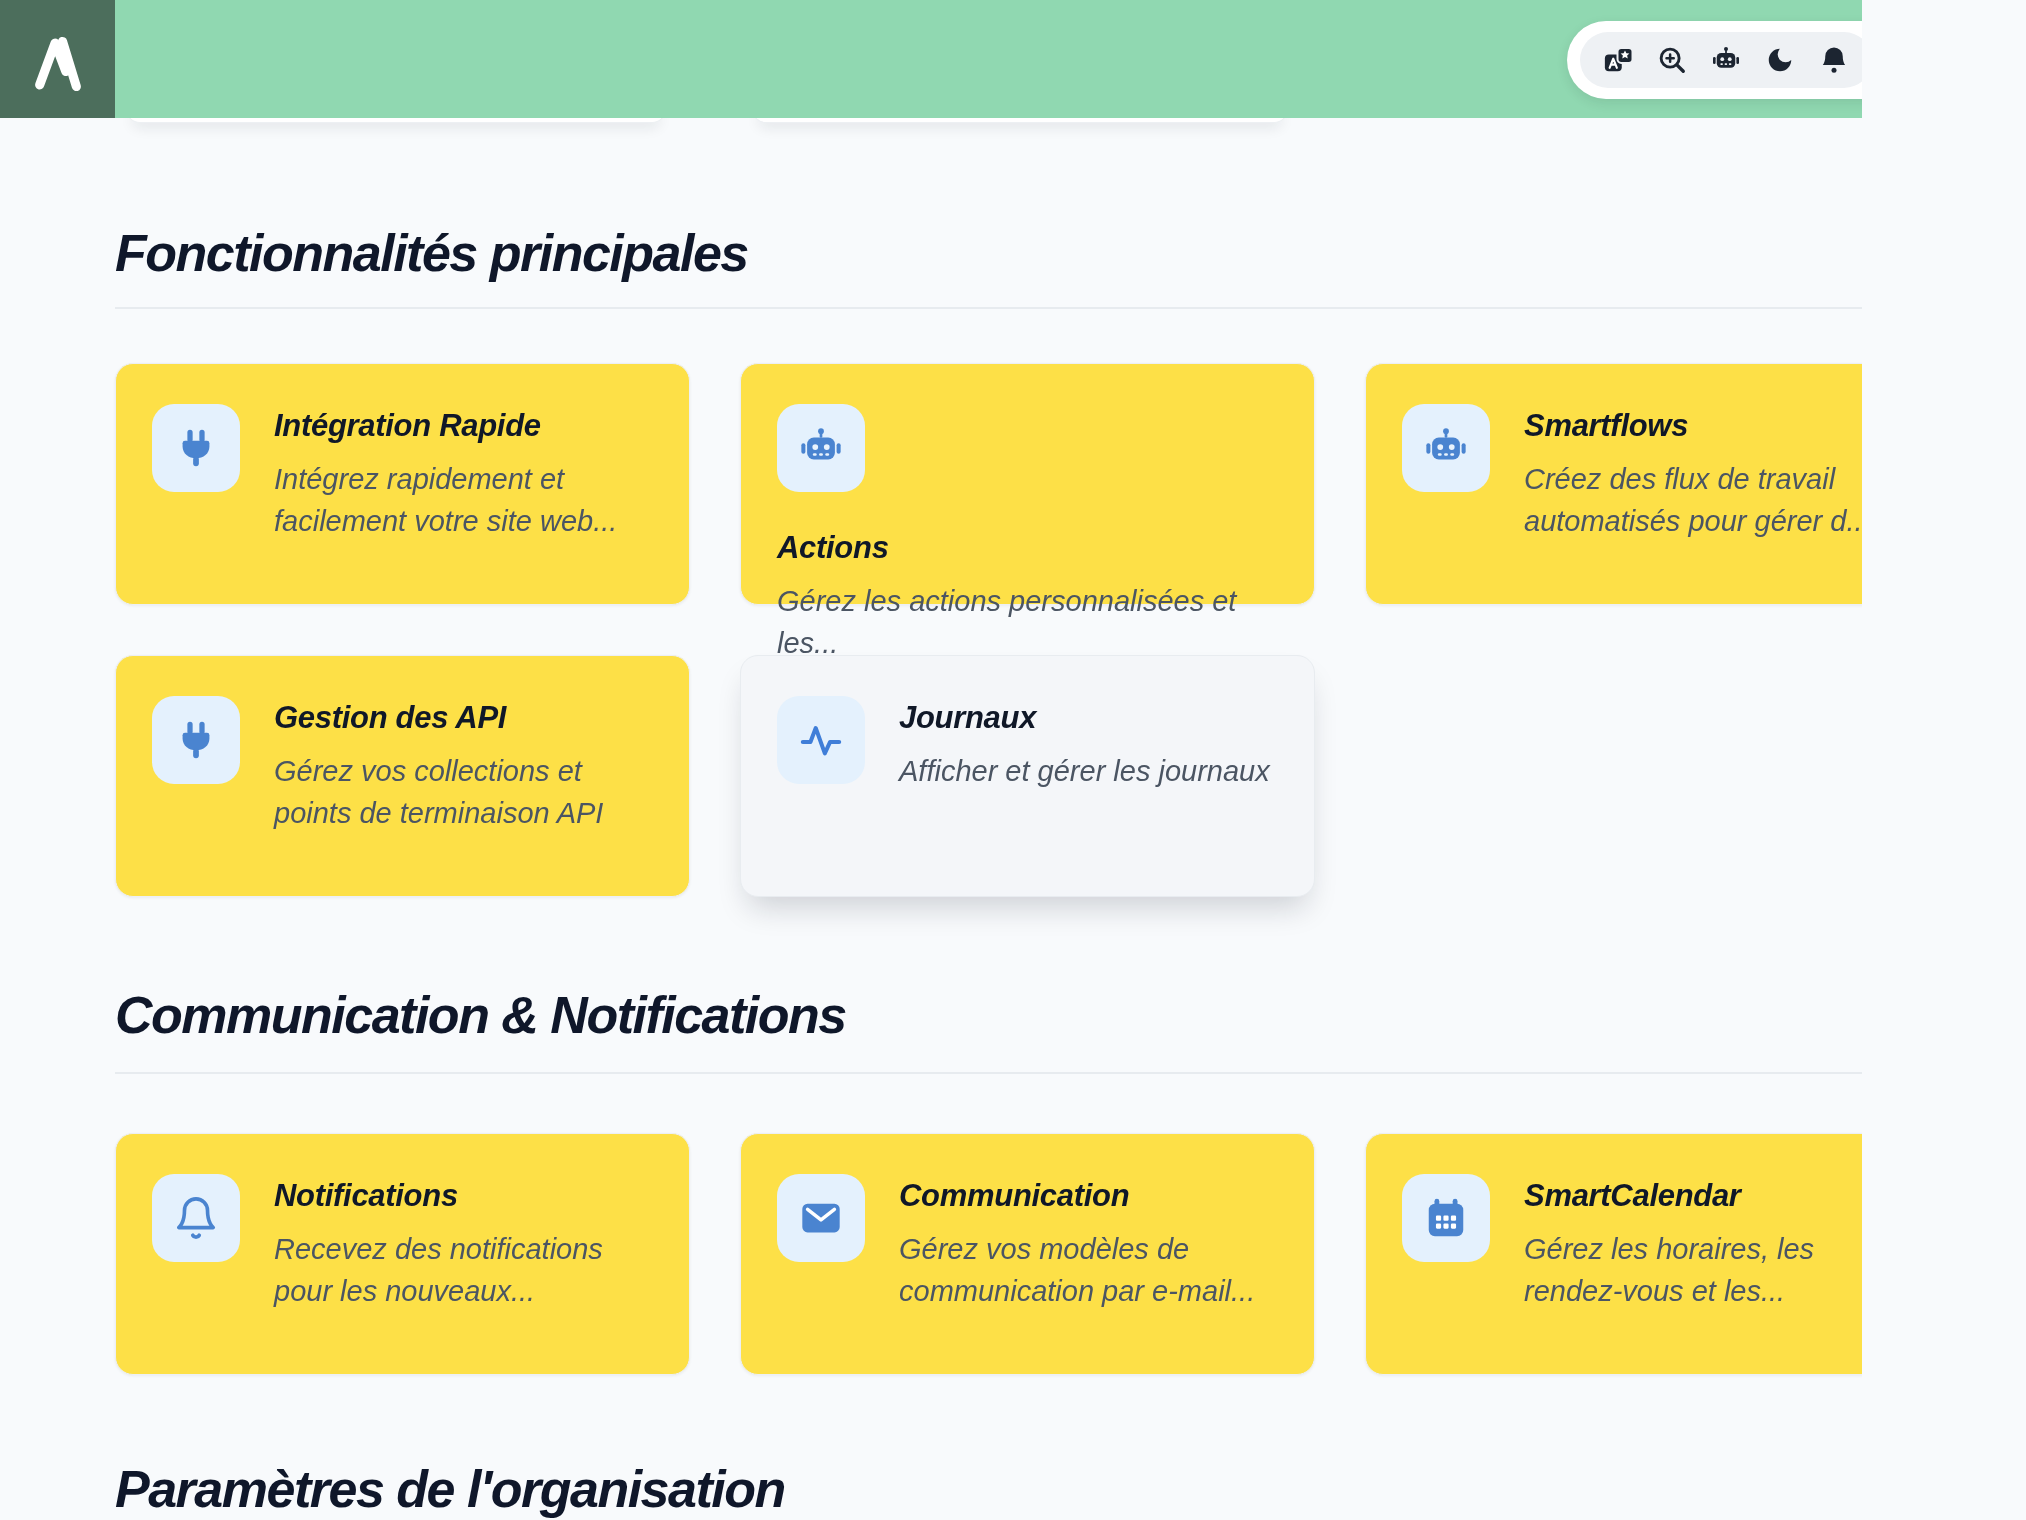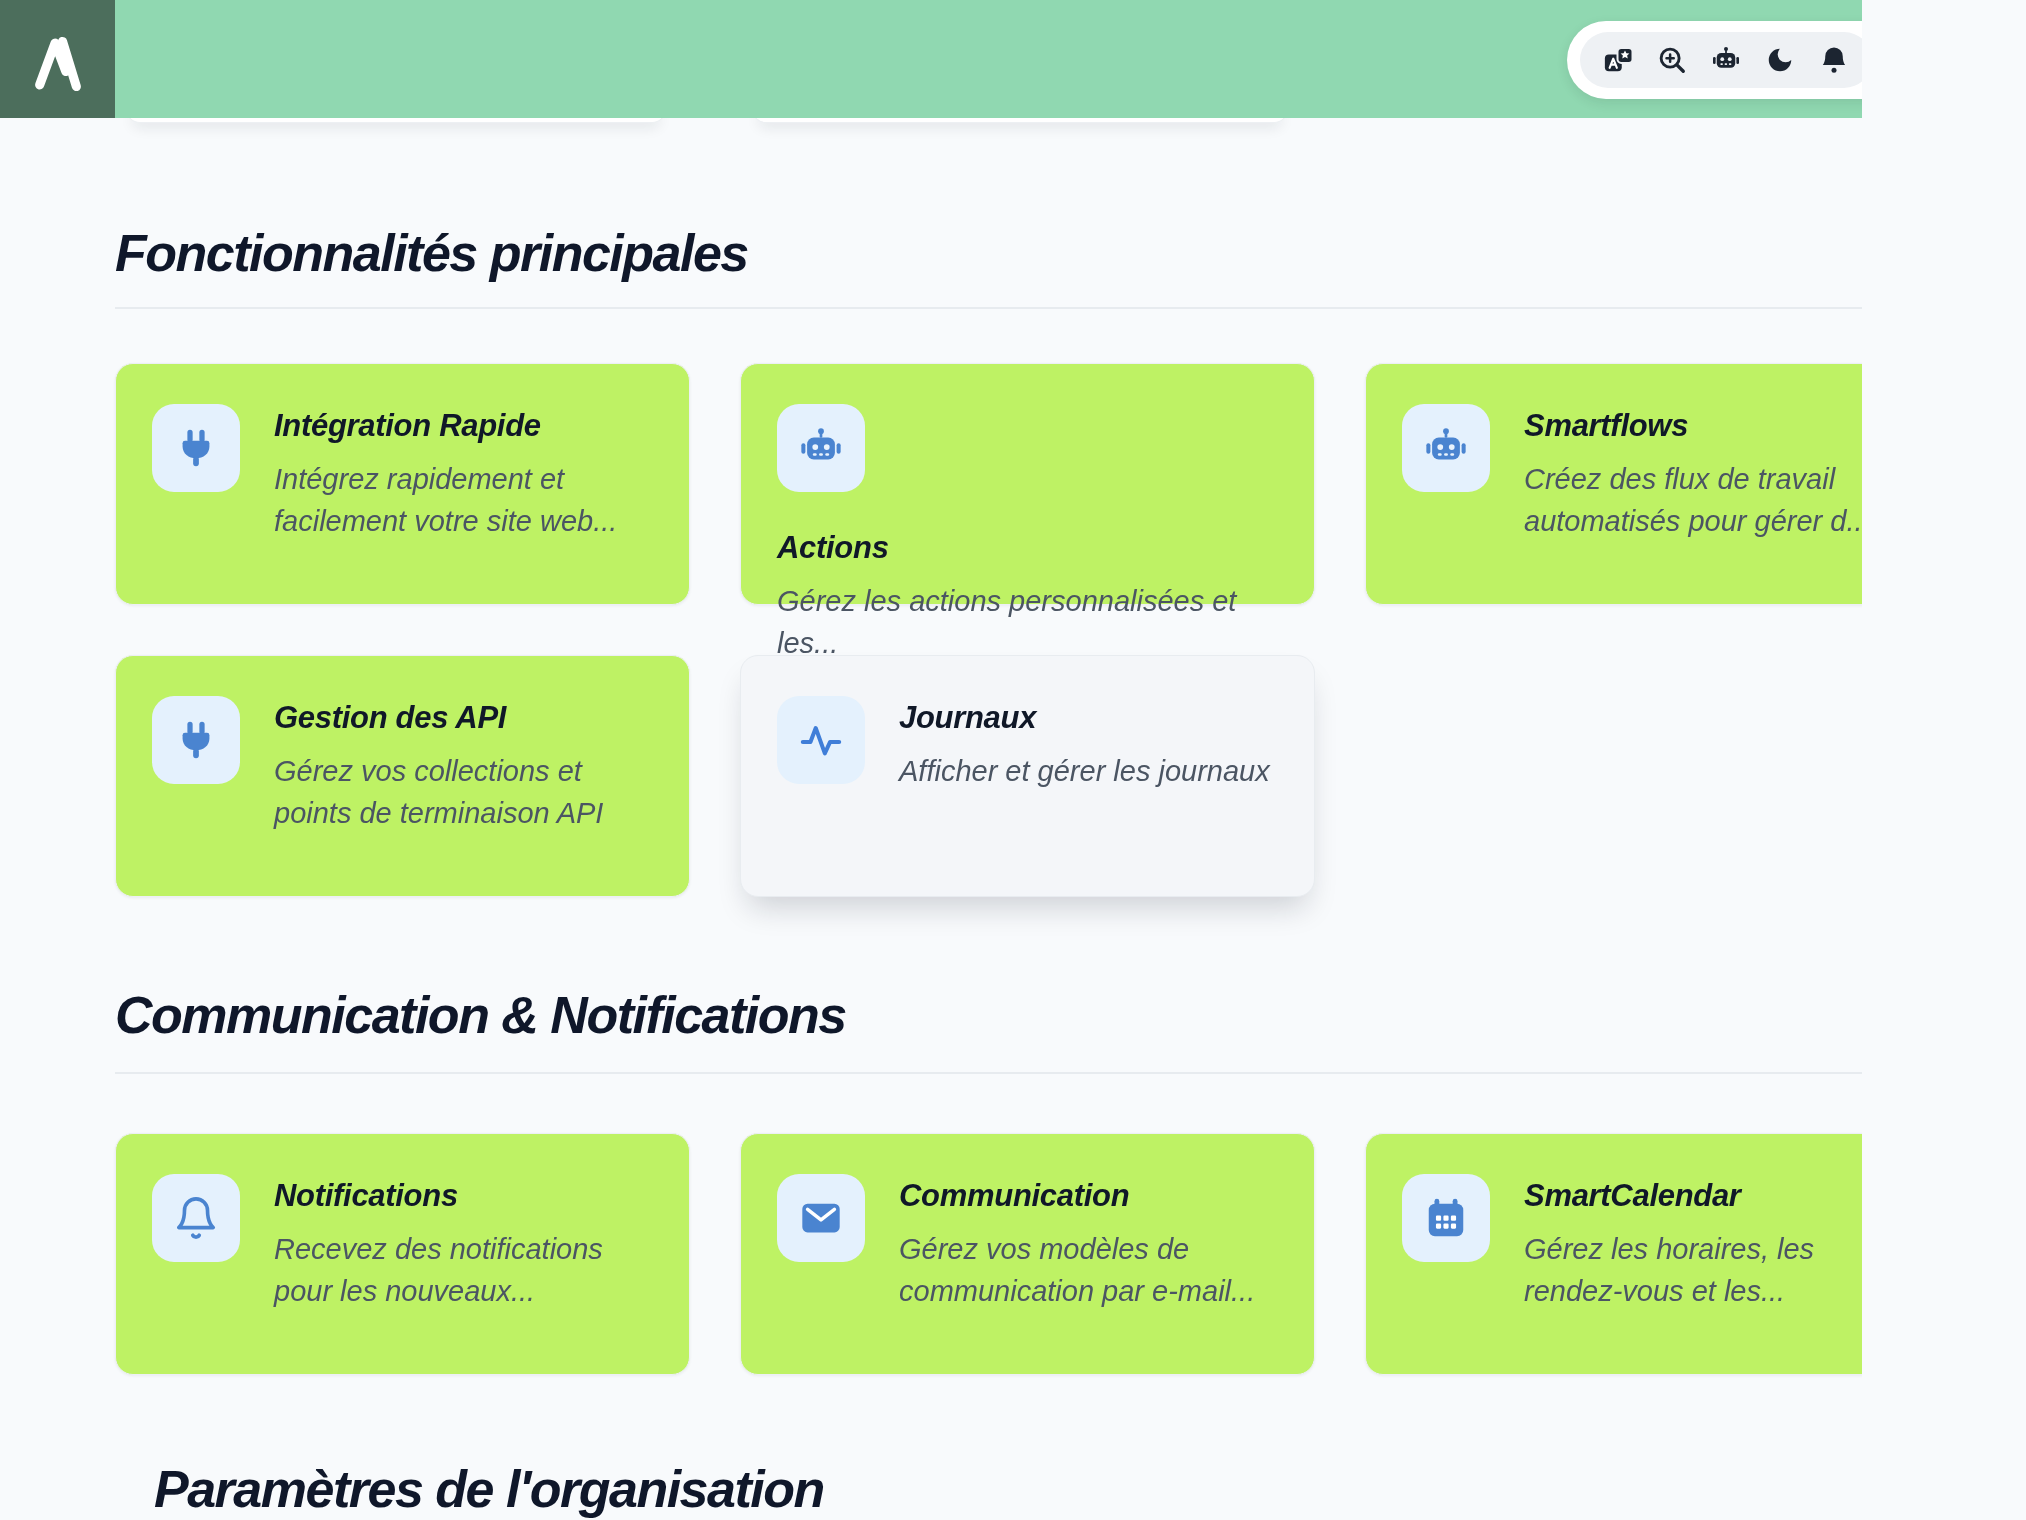--- a/index.html
+++ b/index.html
@@ -24,21 +24,21 @@
   .remnant{position:absolute;top:100px;height:22px;background:#ffffff;z-index:1;
         border:1px solid #edf0f3;border-top:none;border-radius:0 0 14px 14px;
         box-shadow:0 10px 14px -6px rgba(23,30,40,.10);}
 
   
   .sec{position:absolute;left:115px;margin:0;font-size:52px;font-weight:800;letter-spacing:-1.5px;
        color:#0f172a;line-height:1.12;}
   .divider{position:absolute;left:115px;width:1825px;height:2px;background:#e7ebef;}
 
   
-  .card{position:absolute;width:575px;height:242px;background:#bef264;border:1px solid #edf0f4;
+  .card{position:absolute;width:575px;height:242px;background:#fde047;border:1px solid #edf0f4;
         border-radius:18px;box-shadow:0 1px 3px rgba(16,24,40,.06);box-sizing:border-box;
         display:flex;gap:34px;padding:40px 36px;cursor:pointer;}
   .card.hovered{background:#f4f6f9;border-color:#e8ecf0;
         box-shadow:0 18px 30px -8px rgba(16,24,40,.18);}
   .tile{flex:0 0 88px;width:88px;height:88px;border-radius:22px;background:#e4f1fd;
         display:flex;align-items:center;justify-content:center;}
   .ctext{display:flex;flex-direction:column;min-width:0;}
   .ctext h3{margin:4px 0 0;font-size:31px;font-weight:700;color:#101828;letter-spacing:-.3px;}
   .ctext p{margin:14px 0 0;font-size:29px;line-height:1.45;color:#4b5563;}
 </style>
@@ -281,15 +281,15 @@
           <rect x="29.1" y="29.8" width="5.4" height="5.4" rx="1.2"></rect>
         </g>
       </svg>
     </div>
     <div class="ctext">
       <h3>SmartCalendar</h3>
       <p>Gérez les horaires, les rendez-vous et les...</p>
     </div>
   </article>
 
-  <h2 class="sec" style="top:1460px;margin-left:39px;">Paramètres de l'organisation</h2>
+  <h2 class="sec" style="top:1460px;">Paramètres de l'organisation</h2>
 
 </div>
 
 </body></html>

